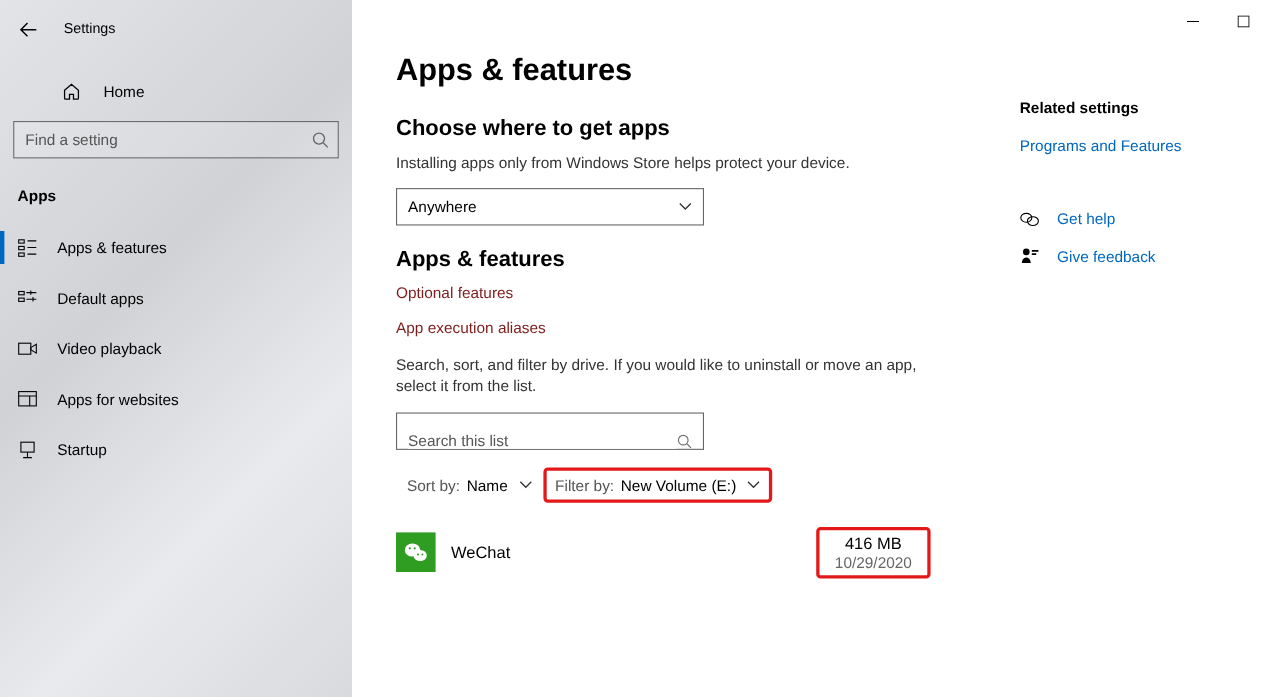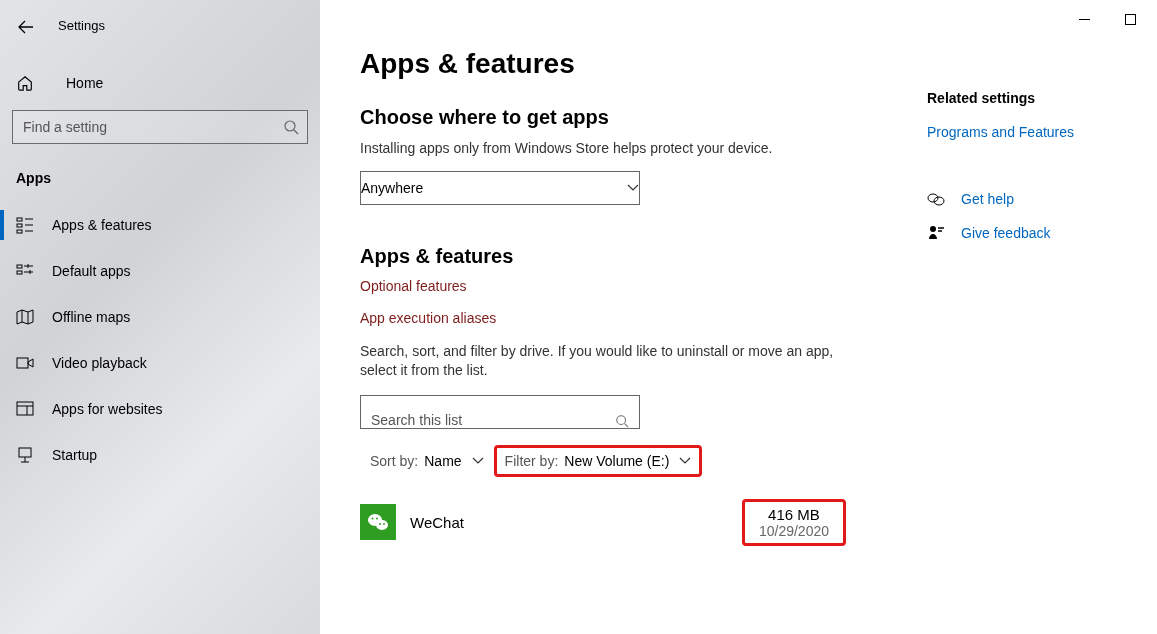--- a/index.html
+++ b/index.html
@@ -2,21 +2,21 @@
 <html><head>
 <meta charset="utf-8">
 <style>
   * { box-sizing: border-box; margin: 0; padding: 0; font-family: "Segoe UI", sans-serif; }
   body { width: 1157px; height: 634px; display: flex; background: #fff; color: #000; font-size: 14px; overflow: hidden; }
 
   .sidebar { width: 320px; height: 634px; background: linear-gradient(135deg, #e2e4e8 0%, #d0d2d6 40%, #e8eaee 70%, #d8dade 100%); padding-top: 12px; position: relative; }
   .back { width: 40px; height: 30px; display: flex; align-items: center; justify-content: center; margin-left: 6px; }
   .back svg { width:16px; height:16px; }
   .winlabel { position: absolute; top: 18px; left: 58px; font-size: 13px; }
-  .home-row { display: flex; align-items: center; gap: 32px; padding: 10px 16px; margin-top: 22px; }
+  .home-row { display: flex; align-items: center; gap: 20px; padding: 10px 16px; margin-top: 22px; margin-left: 40px; }
   .home-row svg { width: 18px; height: 18px; }
   .home-row span { font-size: 14px; }
 
   .search { margin: 8px 12px 18px 12px; height: 34px; border: 1px solid #6b6b6b; background: rgba(255,255,255,0.15); display: flex; align-items: center; padding: 0 8px 0 10px; }
   .search input { flex:1; border:0; background:transparent; font-size:14px; outline:none; color:#555; }
   .search input::placeholder { color:#555; }
   .search svg { width:16px; height:16px; opacity:.7; }
 
   .cat { padding: 8px 16px 16px 16px; font-weight:600; font-size:14px; }
 
@@ -27,21 +27,21 @@
 
   .main { flex:1; position:relative; padding: 48px 40px 0 40px; }
   .titlebar { position:absolute; top:4px; right:4px; display:flex; }
   .titlebar div { width:46px; height:30px; display:flex; align-items:center; justify-content:center; }
   .titlebar svg { width:11px; height:11px; }
 
   h1 { font-size: 28px; font-weight:600; margin-bottom: 26px; }
   h2 { font-size: 20px; font-weight:600; margin-bottom: 10px; }
   .desc { font-size:14px; color:#333; margin-bottom: 12px; max-width: 500px; line-height:1.4; }
 
-  .combo { width:280px; height:34px; border:1px solid #666; display:flex; align-items:center; justify-content:space-between; padding:0 0; font-size:14px; margin-bottom: 40px;}
+  .combo { width:280px; height:34px; border:1px solid #666; display:flex; align-items:center; justify-content:space-between; padding:0 10px; font-size:14px; margin-bottom: 20px;}
   .combo svg { width:12px; height:12px; }
 
   .link { color:#7f1d1d; font-size:14px; display:block; margin-bottom:16px; }
 
   .search2 { width:280px; height:34px; border:1px solid #666; display:flex; align-items:flex-end; padding:0 10px; margin:14px 0 16px 0; }
   .search2 input { flex:1; border:0; outline:none; font-size:14px; color:#555; }
   .search2 input::placeholder { color:#555; }
   .search2 svg { width:14px; height:14px; opacity:.7; }
 
   .filters { display:flex; align-items:center; margin-bottom: 22px; }
@@ -107,26 +107,20 @@
   <div class="nav-item">
     <svg viewBox="0 0 18 18">
         <rect x="1" y="3" width="5" height="3" fill="none" stroke="#000"></rect>
         <rect x="1" y="9" width="5" height="3" fill="none" stroke="#000"></rect>
         <path d="M8 4h9M8 10h9M12 2v4M14 8v4" stroke="#000"></path>
       </svg>
     <span>Default apps</span>
   </div>
   <div class="nav-item">
     <svg viewBox="0 0 18 18">
-        <path d="M1 4l5-2 6 2 5-2v12l-5 2-6-2-5 2zM6 2v12M12 4v12" fill="none" stroke="#000"></path>
-      </svg>
-    <span>Offline maps</span>
-  </div>
-  <div class="nav-item">
-    <svg viewBox="0 0 18 18">
         <rect x="1" y="4" width="11" height="10" fill="none" stroke="#000"></rect>
         <path d="M12 8l5-3v8l-5-3z" fill="none" stroke="#000"></path>
       </svg>
     <span>Video playback</span>
   </div>
   <div class="nav-item">
     <svg viewBox="0 0 18 18">
         <rect x="1" y="2" width="16" height="13" fill="none" stroke="#000"></rect>
         <path d="M1 6h16M11 6v9" stroke="#000"></path>
       </svg>

